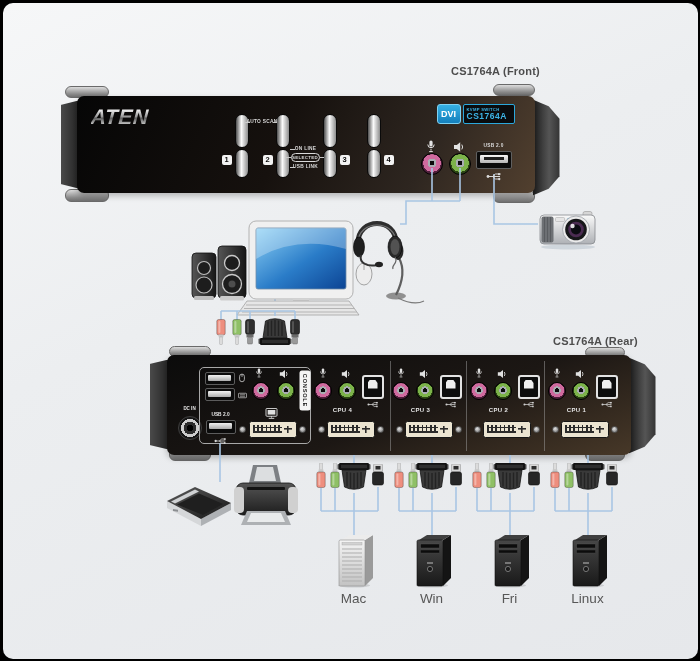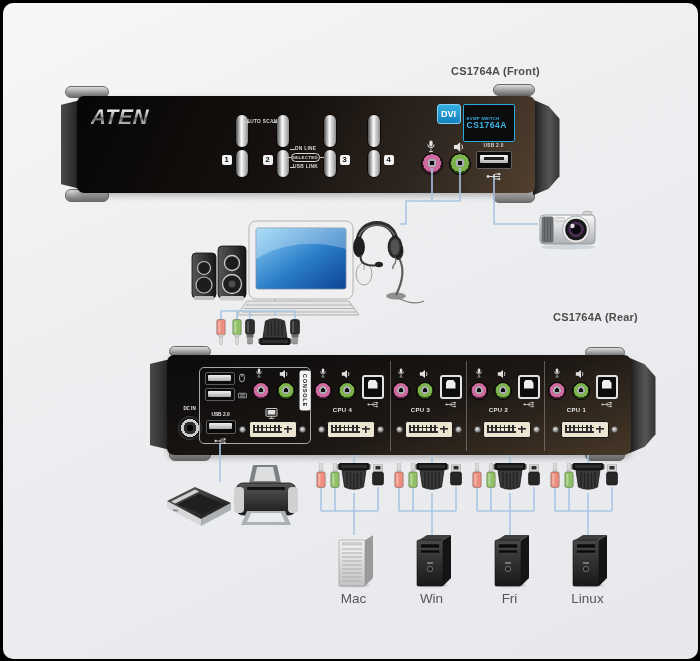--- a/index.html
+++ b/index.html
@@ -30,21 +30,21 @@
   .pill { width:14px; background:linear-gradient(90deg,#4e4e4e,#fbfbfb 45%,#8d8d8d); border:1px solid #0a0a0a; border-radius:7px; z-index:3; }
   .badge-num { width:10px; height:10px; background:#f2f2f2; border-radius:2px; color:#0a0a0a;
                font-size:7.5px; font-weight:bold; line-height:10px; text-align:center; z-index:3; }
   .flabel { color:#d9d9d9; font-size:4.8px; font-weight:bold; letter-spacing:.3px; z-index:3; white-space:nowrap; }
   .oval { border:1px solid #d9d9d9; border-radius:5px; z-index:3; }
   .wline { height:1px; background:#c9c9c9; z-index:3; }
 
   
   .dvi-box { background:linear-gradient(#36b1e4,#1480bd); border:1px solid #7fd2f2; border-radius:3px;
              color:#fff; font-size:9px; font-weight:800; z-index:3; }
-  .kvmp-box { background:#0a0c0e; border:1px solid #2ba8dc; border-radius:2px; z-index:3; padding:18px 3px;
+  .kvmp-box { background:#0a0c0e; border:1px solid #2ba8dc; border-radius:2px; z-index:3; padding:0 3px;
               display:flex; flex-direction:column; justify-content:center; }
   .kvmp-l1 { font-size:4.2px; font-weight:bold; color:#3db5e8; letter-spacing:.3px; }
   .kvmp-l2 { font-size:8.5px; font-weight:800; color:#3db5e8; letter-spacing:.5px; line-height:9px; }
 
   
   .jack22 { width:22px; height:22px; border-radius:50%; border:1px solid #000; z-index:3; }
   .jack18 { width:18px; height:18px; border-radius:50%; border:1px solid #000; z-index:3; }
   .j-pink22 { background:radial-gradient(circle at 50% 45%,#0a0a0a 0 2.5px,#a9adb2 2.5px 4.5px,#cf6a9e 4.5px 8.8px,#50203c 8.8px); }
   .j-green22 { background:radial-gradient(circle at 50% 45%,#0a0a0a 0 2.5px,#a9adb2 2.5px 4.5px,#7cb34a 4.5px 8.8px,#2c4514 8.8px); }
   .j-pink18 { background:radial-gradient(circle at 50% 45%,#0a0a0a 0 2px,#a9adb2 2px 3.8px,#cf6a9e 3.8px 7.2px,#50203c 7.2px); }
@@ -333,21 +333,21 @@
     <g stroke="#a9c6e4" stroke-width="1.6" fill="none">
       <path d="M13 8 H87 M13 8 V17 M29 8 V17 M42 8 V17 M67 8 V13 M87 8 V17"></path>
     </g>
     <use href="#sym-plug-audio-down" x="6" y="16" width="14" height="26" style="color:#ee8e7e"></use>
     <use href="#sym-plug-audio-down" x="22" y="16" width="14" height="26" style="color:#8fc066"></use>
     <use href="#sym-plug-round-down" x="36" y="16" width="12" height="26"></use>
     <use href="#sym-plug-dvi-down" x="50" y="12" width="34" height="30"></use>
     <use href="#sym-plug-round-down" x="81" y="16" width="12" height="26"></use>
   </svg>
 
-  <div class="abs title ctr" style="left:534px;top:308px;width:118px;">CS1764A (Rear)</div>
+  <div class="abs title ctr" style="left:534px;top:332px;width:118px;">CS1764A (Rear)</div>
 
   <div class="abs foot" style="left:166px;top:343px;width:42px;height:11px;"></div>
   <div class="abs foot" style="left:166px;top:445px;width:42px;height:13px;"></div>
   <div class="abs foot" style="left:582px;top:344px;width:40px;height:11px;"></div>
   <div class="abs foot" style="left:582px;top:445px;width:40px;height:13px;"></div>
   <div class="abs bracketL" style="left:147px;top:357px;width:19px;height:90px;"></div>
   <div class="abs bracketR" style="left:626px;top:355px;width:27px;height:96px;"></div>
   <div class="abs body-rear" style="left:164px;top:352px;width:464px;height:100px;"></div>
 
   <div class="abs rlabel ctr" style="left:169px;top:403px;width:36px;font-size:4.5px;">DC IN</div>

